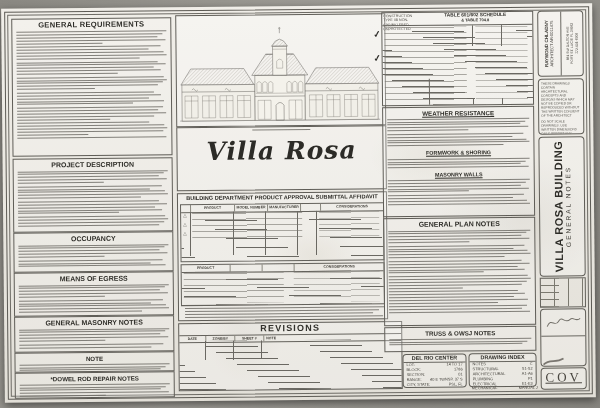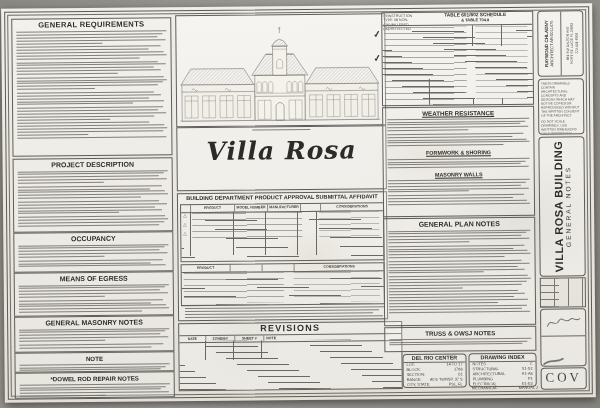--- a/index.html
+++ b/index.html
@@ -50,21 +50,21 @@
     background:repeating-linear-gradient(180deg,#77756e 0 1px,transparent 1px 6px);}
   .tri{position:absolute;font-size:4.5px;color:#55534d;line-height:1;}
 
   .rev-title{font-size:9px;font-weight:600;letter-spacing:1.2px;text-align:center;
     color:#33322d;line-height:11px;}
 
   
   .rot{position:absolute;left:50%;top:50%;transform:translate(-50%,-50%) rotate(-90deg);
     white-space:nowrap;text-align:center;}
   .cov{font-family:"Liberation Serif",serif;font-size:13px;letter-spacing:3px;
-    color:#4a4741;text-align:center;line-height:18px;}
+    color:#4a4741;text-align:center;line-height:18px;text-decoration:underline;}
   .check{position:absolute;font-size:9px;color:#2e2d29;transform:rotate(-8deg);font-weight:bold;}
   .minitable{position:absolute;border:.7px solid #64625c;
     background-image:
      repeating-linear-gradient(180deg,transparent 0 6.5px,#7b796f 6.5px 7px),
      repeating-linear-gradient(90deg,transparent 0 13.5px,#7b796f 13.5px 14px);}
 </style>
 </head>
 <body>
 
 <div id="stage">

